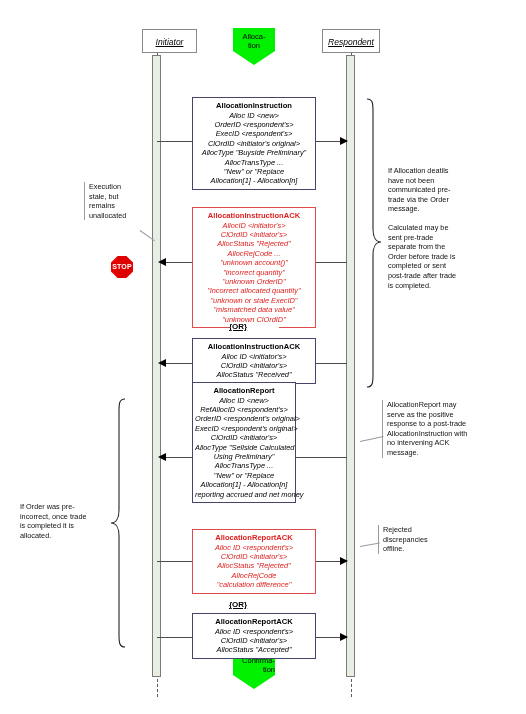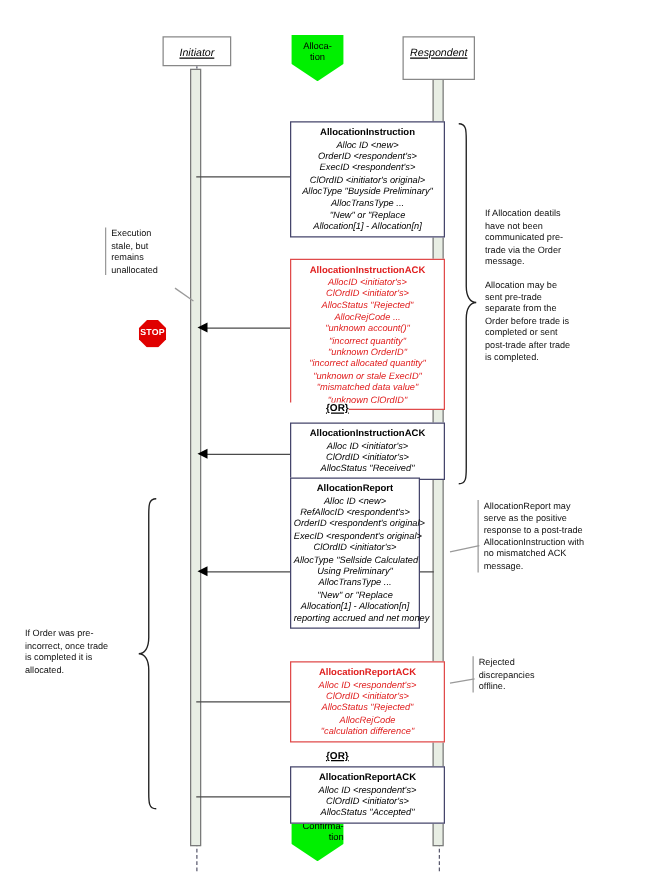--- a/index.html
+++ b/index.html
@@ -65,21 +65,20 @@
   }
 
   
   .msgbox {
     position: absolute;
     background: #ffffff;
     box-sizing: border-box;
     text-align: center;
     padding: 3px 2px 3px 2px;
     z-index: 5;
-    margin-left: 40px;
   }
   .msgbox.normal { border: 1px solid #45456b; }
   .msgbox.reject { border: 1px solid #e04a4a; color: #e02020; }
   .msgbox .title {
     font-weight: bold;
     font-size: 7.6px;
     line-height: 9.6px;
     font-style: normal;
   }
   .msgbox .line {
@@ -104,21 +103,21 @@
     z-index: 3;
   }
   .arrowhead.right { border-left: 8px solid #000; }
   .arrowhead.left  { border-right: 8px solid #000; }
 
   
   .orlabel {
     position: absolute;
     font-size: 8px;
     font-weight: bold;
-    text-align: right;
+    text-align: left;
     background: #fff;
     z-index: 6;
     text-decoration: underline;
   }
 
   
   .note {
     position: absolute;
     font-size: 7.3px;
     line-height: 9.6px;
@@ -158,24 +157,24 @@
 <body>
 
 <div id="stage">
 
   <div class="lifeline" style="left:157px; top:52px; height:645px;"></div>
   <div class="lifeline" style="left:351px; top:52px; height:645px;"></div>
 
   <div class="activation" style="left:152px; top:55px; height:622px;"></div>
   <div class="activation" style="left:346px; top:55px; height:622px;"></div>
 
-  <div class="actor-box" style="left:130px; top:29px; width:55px; height:24px;">
+  <div class="actor-box" style="left:142px; top:29px; width:55px; height:24px;">
     <span>Initiator</span>
   </div>
-  <div class="actor-box" style="left:322px; top:29px; width:58px; height:35px;">
+  <div class="actor-box" style="left:322px; top:29px; width:58px; height:24px;">
     <span>Respondent</span>
   </div>
 
   <div class="pentagon" style="left:233px; top:28px; width:42px; height:37px;">
     <div>Alloca-</div>
     <div>tion</div>
   </div>
   <div class="pentagon" style="left:233px; top:652px; width:42px; height:37px;text-align:right;">
     <div>Confirma-</div>
     <div>tion</div>
@@ -280,35 +279,35 @@
 
   <div class="note" style="left:388px; top:166px; width:112px;">
     <div>If Allocation deatils</div>
     <div>have not been</div>
     <div>communicated pre-</div>
     <div>trade via the Order</div>
     <div>message.</div>
   </div>
 
   <div class="note" style="left:388px; top:223px; width:112px;">
-    <div>Allocation may be</div>
+    <div>Calculated may be</div>
     <div>sent pre-trade</div>
     <div>separate from the</div>
     <div>Order before trade is</div>
     <div>completed or sent</div>
     <div>post-trade after trade</div>
     <div>is completed.</div>
   </div>
 
   <div class="note bracketed" style="left:382px; top:400px; width:126px;">
     <div>AllocationReport may</div>
     <div>serve as the positive</div>
     <div>response to a post-trade</div>
     <div>AllocationInstruction with</div>
-    <div>no mismatched ACK</div>
+    <div>no intervening ACK</div>
     <div>message.</div>
   </div>
   <div class="leader" style="left:360px; top:441px; width:24px; transform:rotate(-12deg);"></div>
 
   <div class="note bracketed" style="left:378px; top:525px; width:80px;">
     <div>Rejected</div>
     <div>discrepancies</div>
     <div>offline.</div>
   </div>
   <div class="leader" style="left:360px; top:546px; width:20px; transform:rotate(-10deg);"></div>

